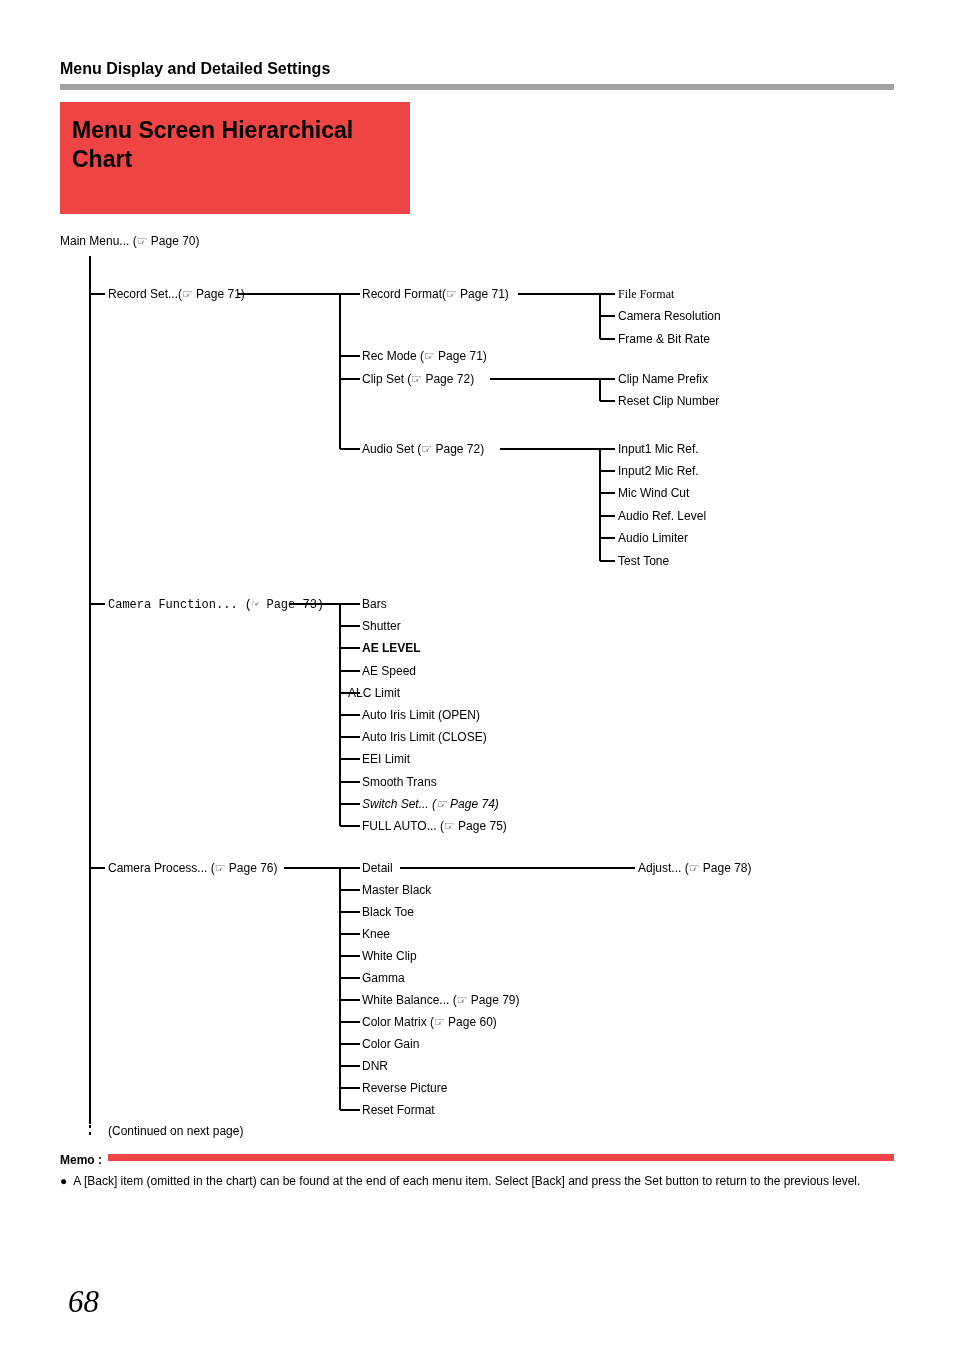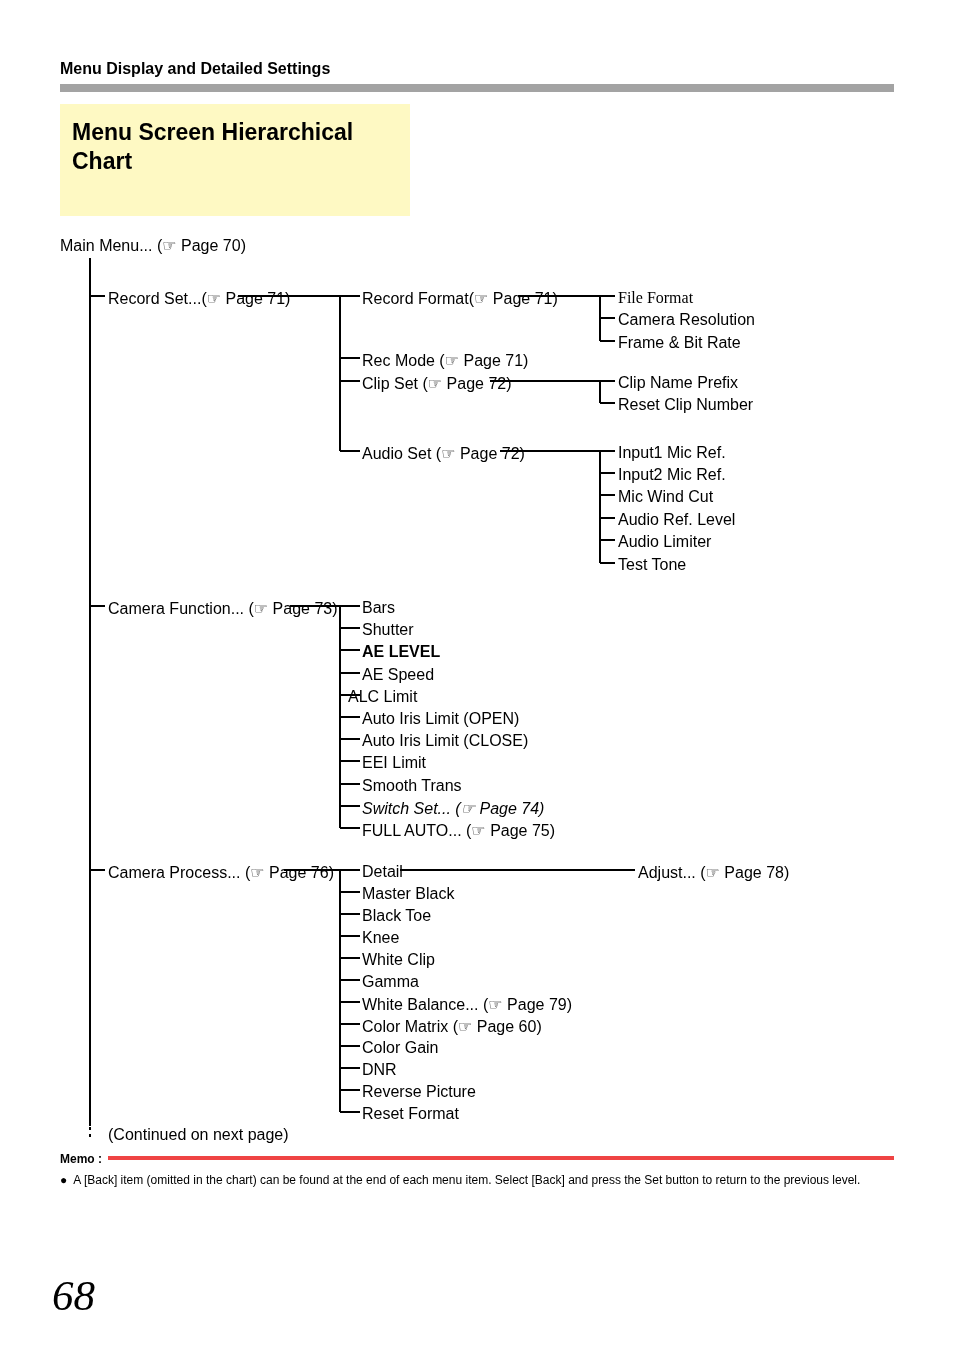--- a/index.html
+++ b/index.html
@@ -9,69 +9,69 @@
     color: #000;
     width: 954px;
     height: 1350px;
     position: relative;
     padding: 60px 60px 40px 60px;
   }
   .section-header {
     font-size: 16px;
     font-weight: bold;
     padding-bottom: 6px;
-    border-bottom: 8px solid #a3a3a3;
+    border-bottom: 6px solid #a3a3a3;
     margin-bottom: 12px;
   }
   .title-box {
     width: 350px;
-    background: #fef9c3;
+    background: #ef4444;
     padding: 14px 0 40px 12px;
     margin-bottom: 20px;
   }
   .title-box h1 {
     font-size: 23px;
     font-weight: bold;
     line-height: 1.25;
   }
   .chart-area {
     position: relative;
     height: 910px;
-    font-size: 16px;
+    font-size: 12px;
   }
   .node {
     position: absolute;
     white-space: nowrap;
   }
   .memo-block {
-    border-top: 4px solid #ef4444;
+    border-top: 7px solid #ef4444;
     padding-top: 4px;
     font-size: 12px;
     margin-top: 10px;
   }
   .memo-label {
     background:#fff;
     font-weight:bold;
     position:relative;
     top:-12px;
     padding-right:6px;
   }
   .bullet-row {
     display:flex;
     gap:6px;
     margin-top:-6px;
     line-height:1.4;
   }
   .page-num {
     position:absolute;
     bottom:30px;
-    left:52px;
+    left:68px;
     font-family: Georgia, 'Times New Roman', serif;
     font-style: italic;
-    font-size: 43px;
+    font-size: 31px;
   }
   svg.connectors {
     position:absolute;
     top:0; left:0;
     width:100%; height:100%;
     pointer-events:none;
   }
 </style>
 </head>
 <body>
@@ -149,21 +149,21 @@
     <line x1="280" y1="832" x2="300" y2="832" stroke="#000" stroke-width="2"></line>
     <line x1="280" y1="854" x2="300" y2="854" stroke="#000" stroke-width="2"></line>
     <line x1="280" y1="876" x2="300" y2="876" stroke="#000" stroke-width="2"></line>
 
     <line x1="340" y1="634" x2="575" y2="634" stroke="#000" stroke-width="2"></line>
   </svg>
 
   <div class="node" style="left:0; top:0;">Main Menu... (☞ Page 70)</div>
 
   <div class="node" style="left:48px; top:53px;">Record Set...(☞ Page 71)</div>
-  <div class="node" style="left:48px; top:363px;">Camera Function... (☞ Page 73)</div>
+  <div class="node" style="left:48px; top:363px;font-family:Liberation Mono, monospace;">Camera Function... (☞ Page 73)</div>
   <div class="node" style="left:48px; top:627px;">Camera Process... (☞ Page 76)</div>
   <div class="node" style="left:48px; top:890px;">(Continued on next page)</div>
 
   <div class="node" style="left:302px; top:53px;">Record Format(☞ Page 71)</div>
   <div class="node" style="left:302px; top:115px;">Rec Mode (☞ Page 71)</div>
   <div class="node" style="left:302px; top:138px;">Clip Set (☞ Page 72)</div>
   <div class="node" style="left:302px; top:208px;">Audio Set (☞ Page 72)</div>
 
   <div class="node" style="left:302px; top:363px;">Bars</div>
   <div class="node" style="left:302px; top:385px;">Shutter</div>

